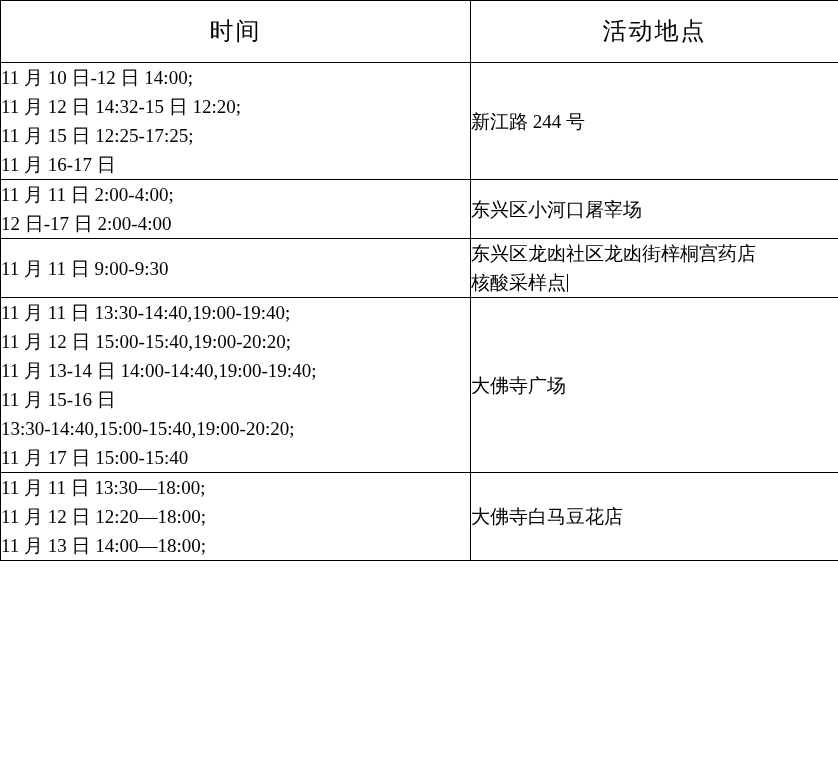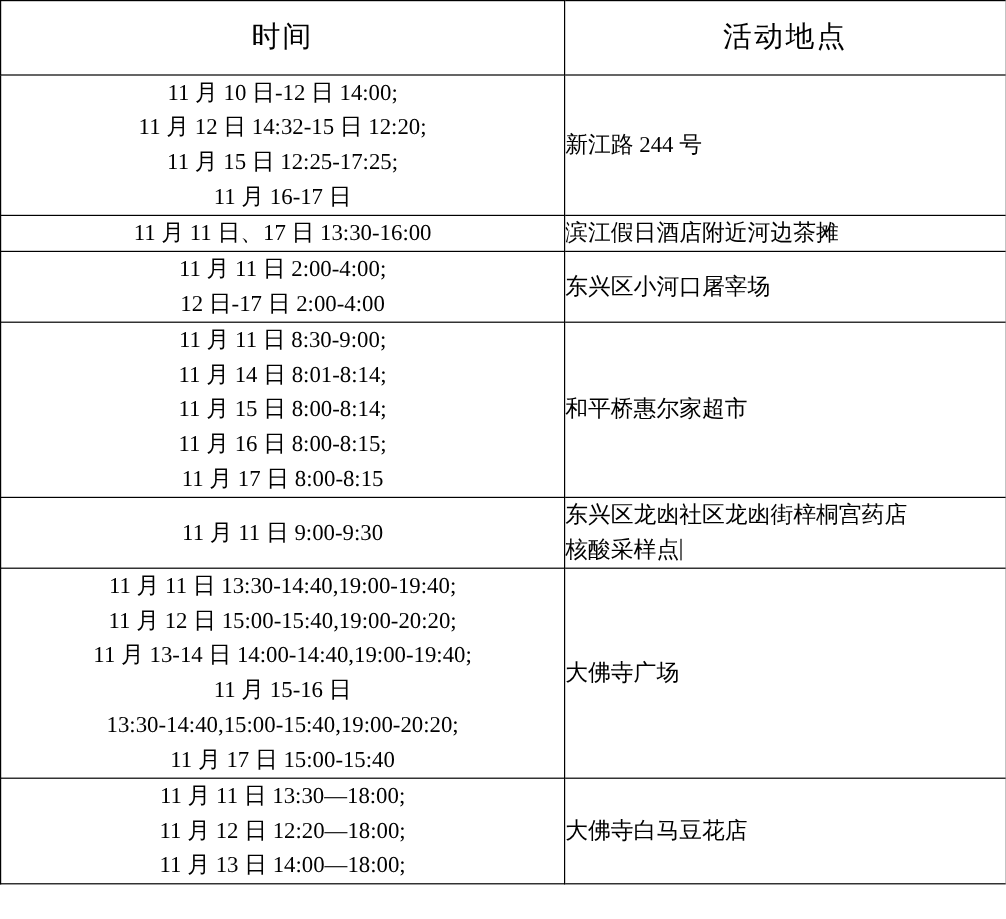--- a/index.html
+++ b/index.html
@@ -39,21 +39,20 @@
     font-size: 24px;
     letter-spacing: 2px;
     height: 61px;
     line-height: 61px;
   }
   td.time-cell {
     padding: 6px 8px 6px 10px;
     font-size: 19px;
     line-height: 29px;
     vertical-align: middle;
-    text-align: center;
   }
   td.place-cell {
     padding: 6px 8px 6px 16px;
     font-size: 19px;
     line-height: 29px;
     vertical-align: middle;
     border-radius: 31px;
   }
   .line {
     display: block;
@@ -91,51 +90,31 @@
           <span class="line">11 月 12 日 14:32-15 日 12:20;</span>
           <span class="line">11 月 15 日 12:25-17:25;</span>
           <span class="line">11 月 16-17 日</span>
         </td>
         <td class="place-cell">
           <span class="line">新江路 244 号</span>
         </td>
       </tr>
 
 
-      <tr>
-        <td class="time-cell">
-          <span class="line">11 月 11 日、17 日 13:30-16:00</span>
-        </td>
-        <td class="place-cell">
-          <span class="line">滨江假日酒店附近河边茶摊</span>
-        </td>
-      </tr>
 
       <tr>
         <td class="time-cell">
           <span class="line">11 月 11 日 2:00-4:00;</span>
           <span class="line">12 日-17 日 2:00-4:00</span>
         </td>
         <td class="place-cell">
           <span class="line">东兴区小河口屠宰场</span>
         </td>
       </tr>
 
-      <tr>
-        <td class="time-cell">
-          <span class="line">11 月 11 日 8:30-9:00;</span>
-          <span class="line">11 月 14 日 8:01-8:14;</span>
-          <span class="line">11 月 15 日 8:00-8:14;</span>
-          <span class="line">11 月 16 日 8:00-8:15;</span>
-          <span class="line">11 月 17 日 8:00-8:15</span>
-        </td>
-        <td class="place-cell">
-          <span class="line">和平桥惠尔家超市</span>
-        </td>
-      </tr>
 
       <tr>
         <td class="time-cell">
           <span class="line">11 月 11 日 9:00-9:30</span>
         </td>
         <td class="place-cell">
           <span class="line">东兴区龙凼社区龙凼街梓桐宫药店</span>
           <span class="line"><span>核酸采样点</span><span class="caret"></span></span>
         </td>
       </tr>

